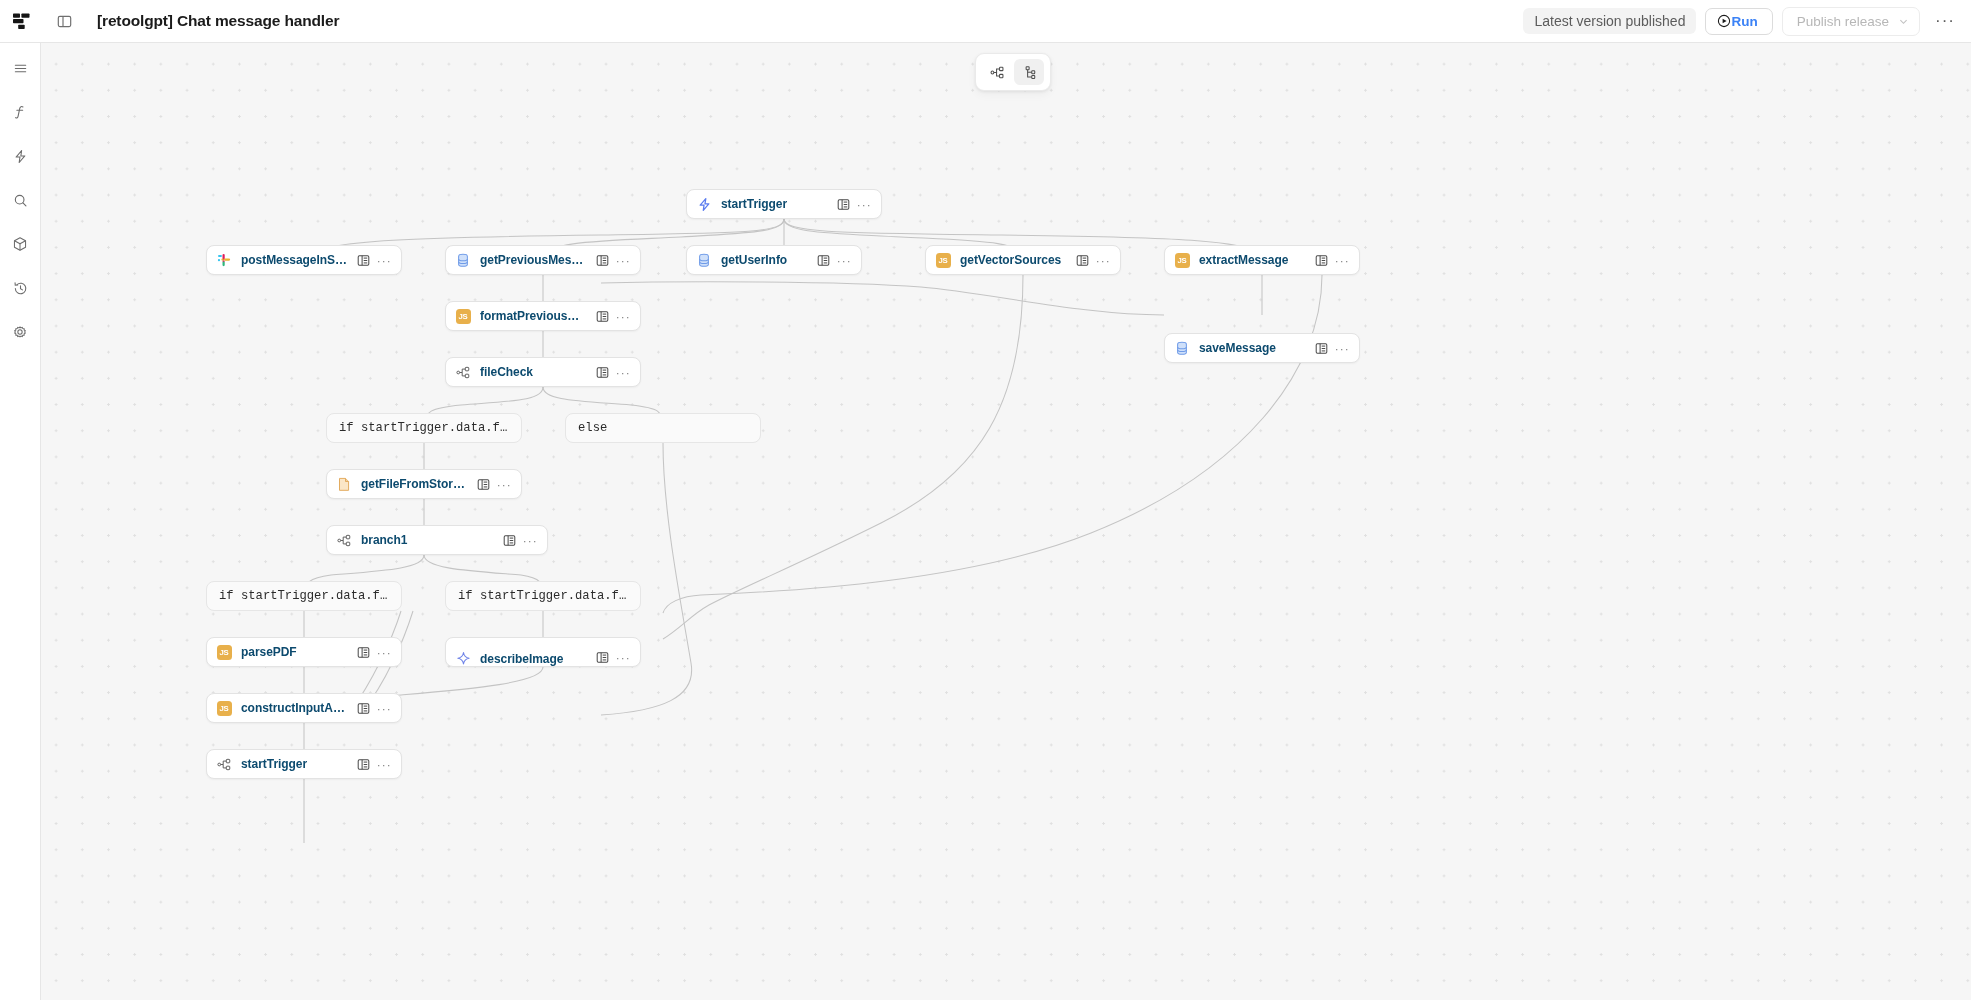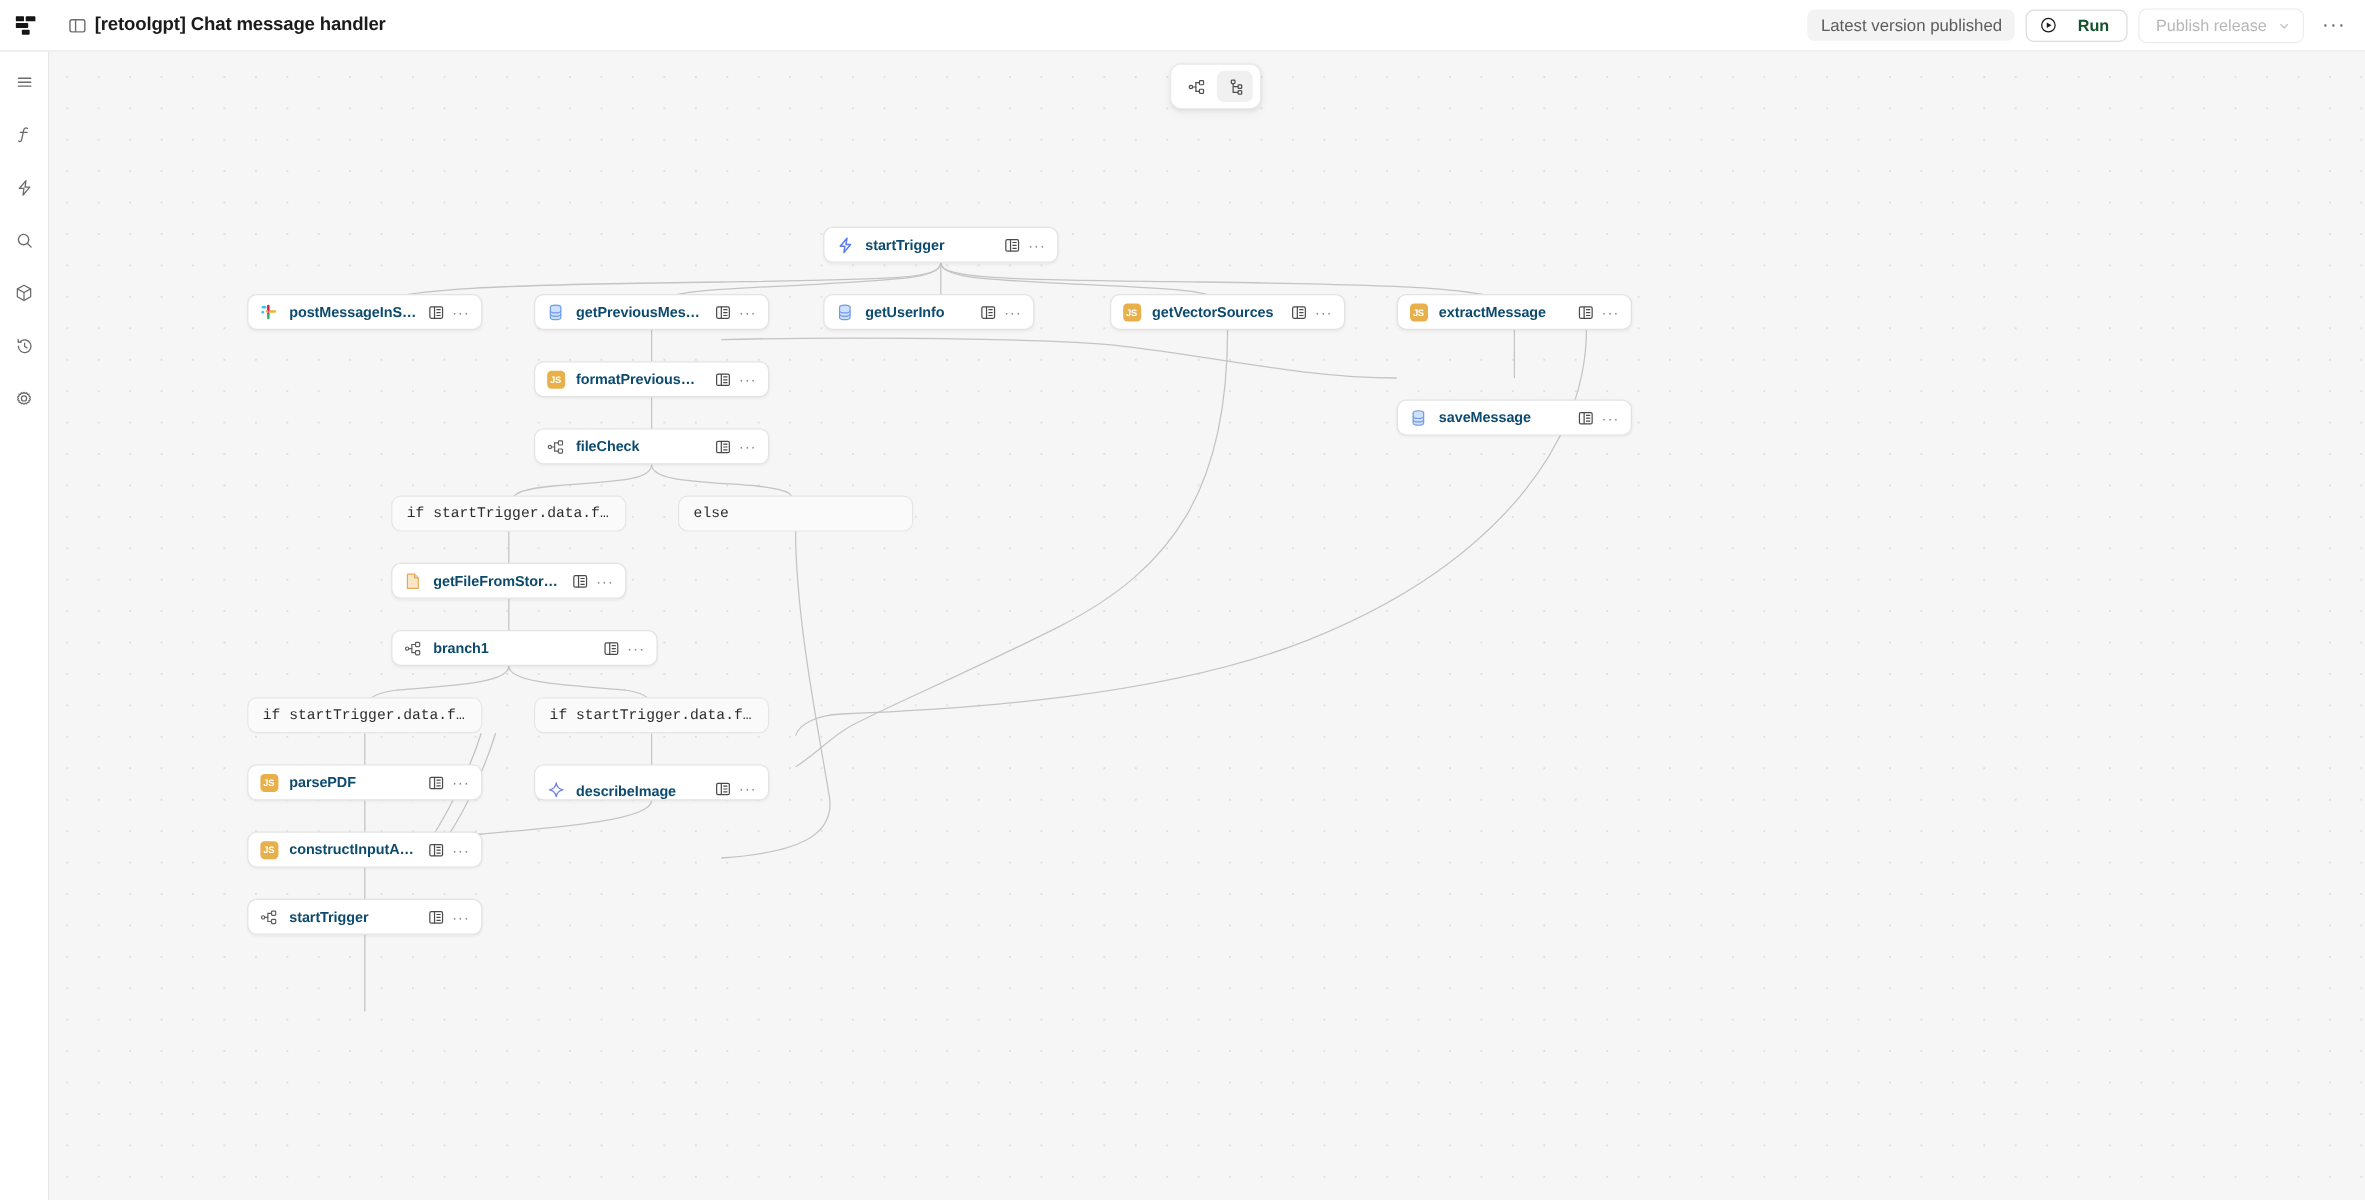--- a/index.html
+++ b/index.html
@@ -24,38 +24,38 @@
     width: 42px; height: 43px;
     display: flex; align-items: center; justify-content: center;
     flex: none;
   }
   .sidebar-toggle {
     width: 28px; height: 28px; margin-left: 8px;
     display: flex; align-items: center; justify-content: center;
     border-radius: 5px; flex: none; cursor: pointer;
   }
   .app-title {
-    margin-left: 1px;
+    margin-left: 19px;
     font-size: 15.5px; font-weight: 700; color: #1b1b1b;
     letter-spacing: -0.15px; white-space: nowrap;
   }
   .topbar-right {
     margin-left: auto; display: flex; align-items: center;
     padding-right: 12px; gap: 9px;
   }
   .version-pill {
     background: #f3f3f3; color: #5c5c5c;
     font-size: 14px; padding: 5px 11px; border-radius: 6px;
     white-space: nowrap; cursor: default;
   }
   .run-btn {
-    display: flex; align-items: center; gap: 17px;
+    display: flex; align-items: center; gap: 0;
     border: 1px solid #dcdcdc; border-radius: 7px;
     padding: 5px 14px 5px 11px; background: #fff;
-    font-size: 13.5px; font-weight: 700; color: #14532d;
+    font-size: 13.5px; font-weight: 700; color: #3b82f6;
     cursor: pointer;
   }
   .publish-btn {
     display: flex; align-items: center; gap: 9px;
     border: 1px solid #ececec; border-radius: 7px;
     padding: 6px 10px 6px 14px; background: #fff;
     font-size: 13.5px; color: #b7b7b7; cursor: not-allowed;
     white-space: nowrap;
   }
   .dots-btn {

